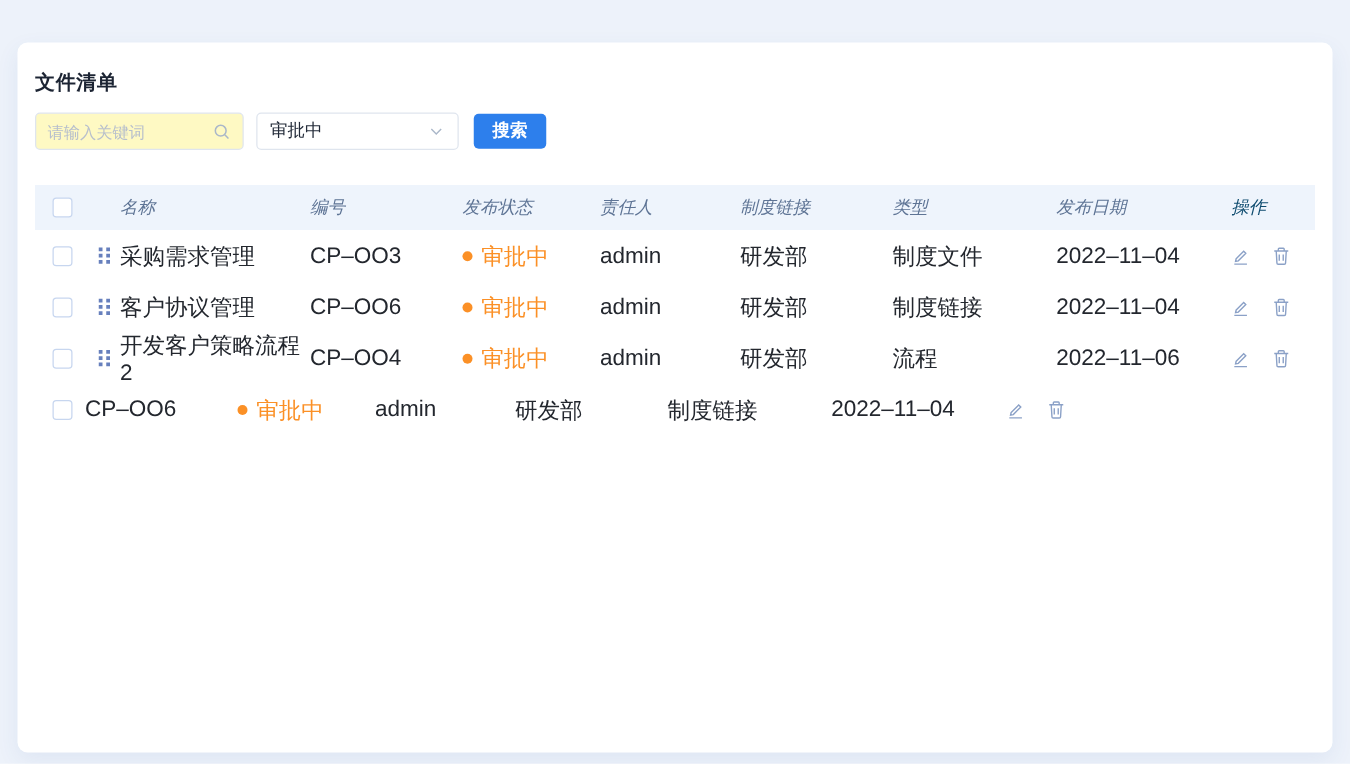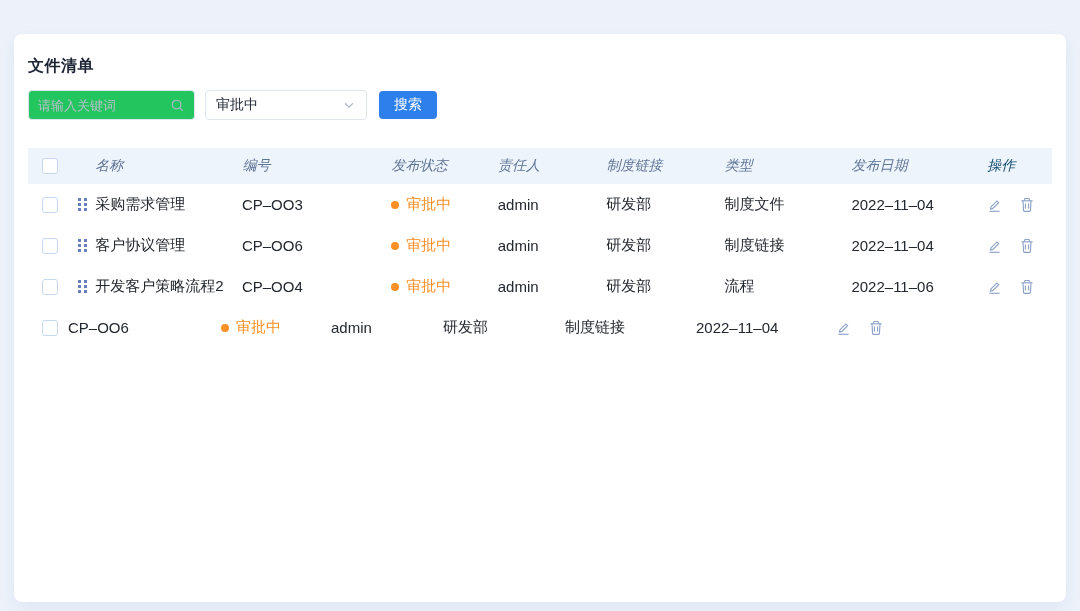--- a/index.html
+++ b/index.html
@@ -17,57 +17,57 @@
     box-shadow:0 6px 18px rgba(49,86,162,0.08);
     padding:22px 14px 0 14px;
   }
   .page-title {
     font-size:16px; font-weight:bold; color:#1c2433; letter-spacing:0.5px;
   }
   
   .filters { display:flex; align-items:center; margin-top:13px; height:30px; }
   .input-box {
     width:167px; height:30px; border:1px solid #dfe5ee; border-radius:4px;
-    display:flex; align-items:center; padding:0 9px; background:#22c55e;
+    display:flex; align-items:center; padding:0 9px; background:#fef9c3;
   }
   .input-box input {
     border:none; outline:none; flex:1; min-width:0;
     font-size:13px; color:#2a3140; background:transparent;
     font-family:inherit;
   }
   .input-box input::placeholder { color:#b7bfcc; }
   .icon-muted { color:#aab7c9; display:flex; align-items:center; }
   .select-box {
     width:162px; height:30px; border:1px solid #dfe5ee; border-radius:4px;
     display:flex; align-items:center; justify-content:space-between;
     padding:0 10px; margin-left:10px; background:#fff;
     font-size:14px; color:#222a38; cursor:pointer;
   }
   .search-btn {
     margin-left:12px; height:28px; padding:0 15px;
     background:#2d7fec; border:none; border-radius:4px;
     color:#ffffff; font-size:14px; display:flex; align-items:center;
-    cursor:pointer; font-family:inherit;
+    cursor:pointer; font-family:inherit;font-weight:bold;
   }
   
   .table { margin-top:28px; }
   .thead {
     display:flex; align-items:center; height:36px;
     background:#eef4fc; color:#5e7495; font-size:14px;font-style:italic;
   }
   .trow {
     display:flex; align-items:center; height:41px;
-    font-size:15px; color:#23272e; background:#fff;
+    font-size:18px; color:#23272e; background:#fff;
   }
   .col-check { width:40px;  padding-left:14px; display:flex; align-items:center; }
   .col-name  { width:180px; display:flex; align-items:center; }
   .thead .col-name { padding-left:28px; }
   .trow  .col-name { padding-left:10px; }
   .col-code  { width:122px; }
-  .col-status{ width:110px; display:flex; align-items:center;margin-left:31px; }
+  .col-status{ width:110px; display:flex; align-items:center; }
   .col-owner { width:112px; }
   .col-dept  { width:122px; }
   .col-type  { width:131px; }
   .col-date  { width:140px; }
   .col-ops   { width:67px;  display:flex; align-items:center; gap:18px; color:#0c4a6e; }
   .checkbox {
     width:16px; height:16px; border:1px solid #c7d6ef; border-radius:3px;
     background:#fff; cursor:pointer;
   }
   .drag-handle { display:flex; align-items:center; margin-right:7px; color:#6780bd; cursor:grab; }

